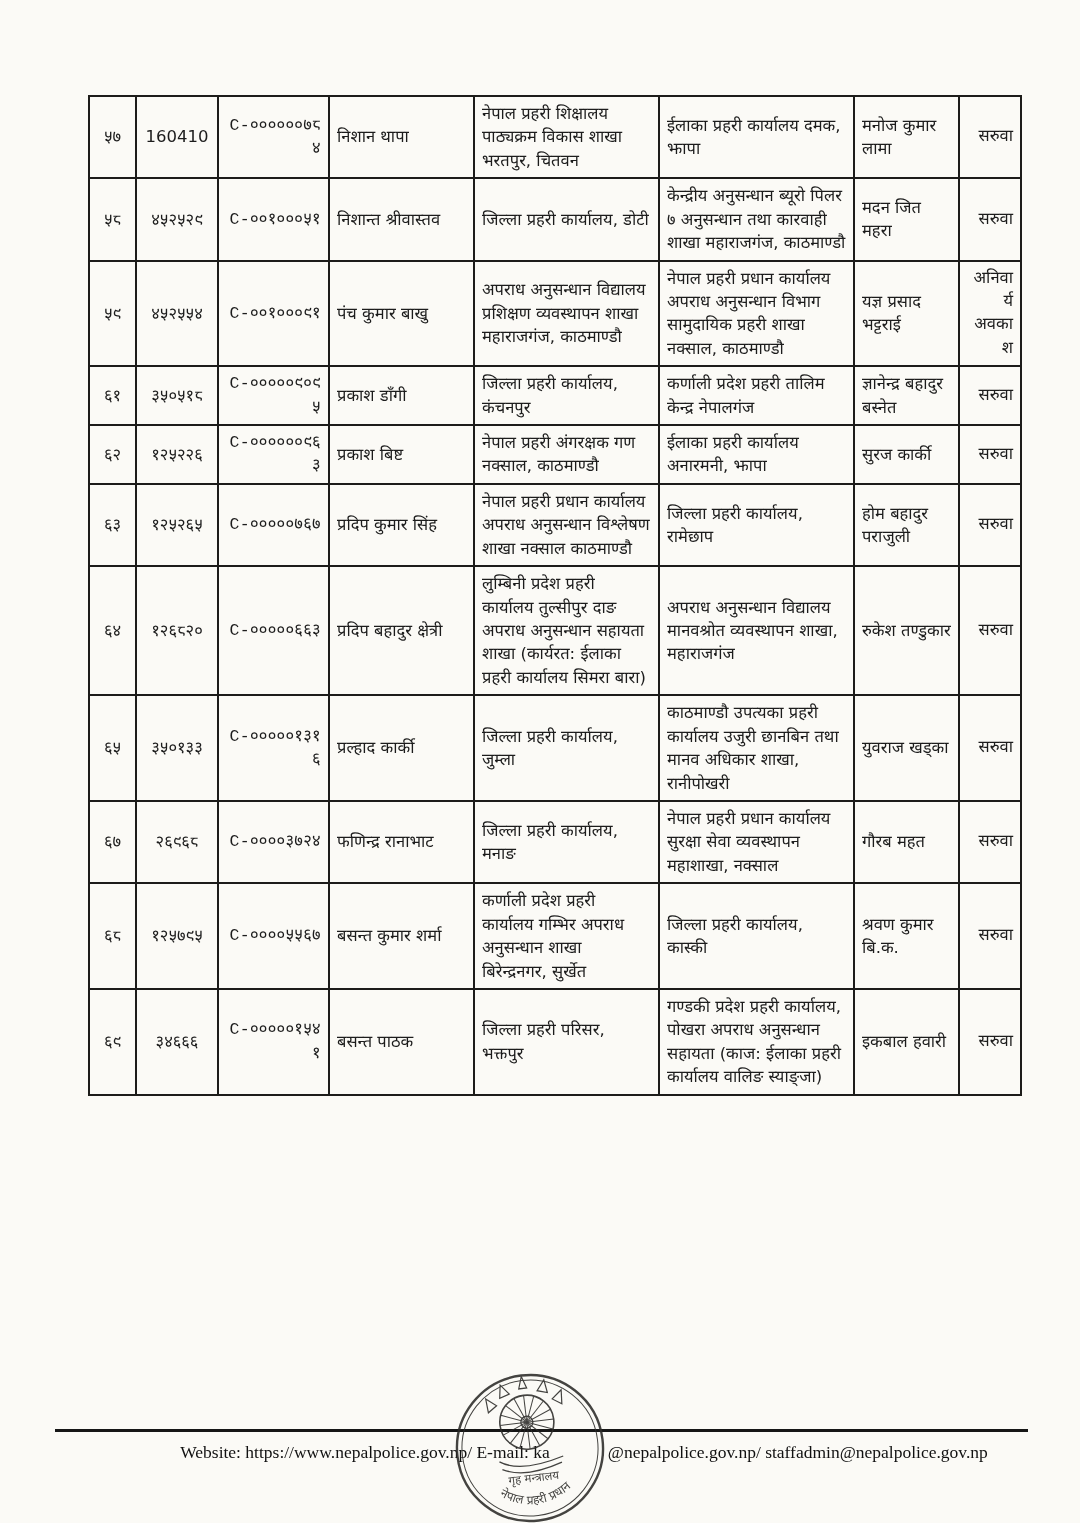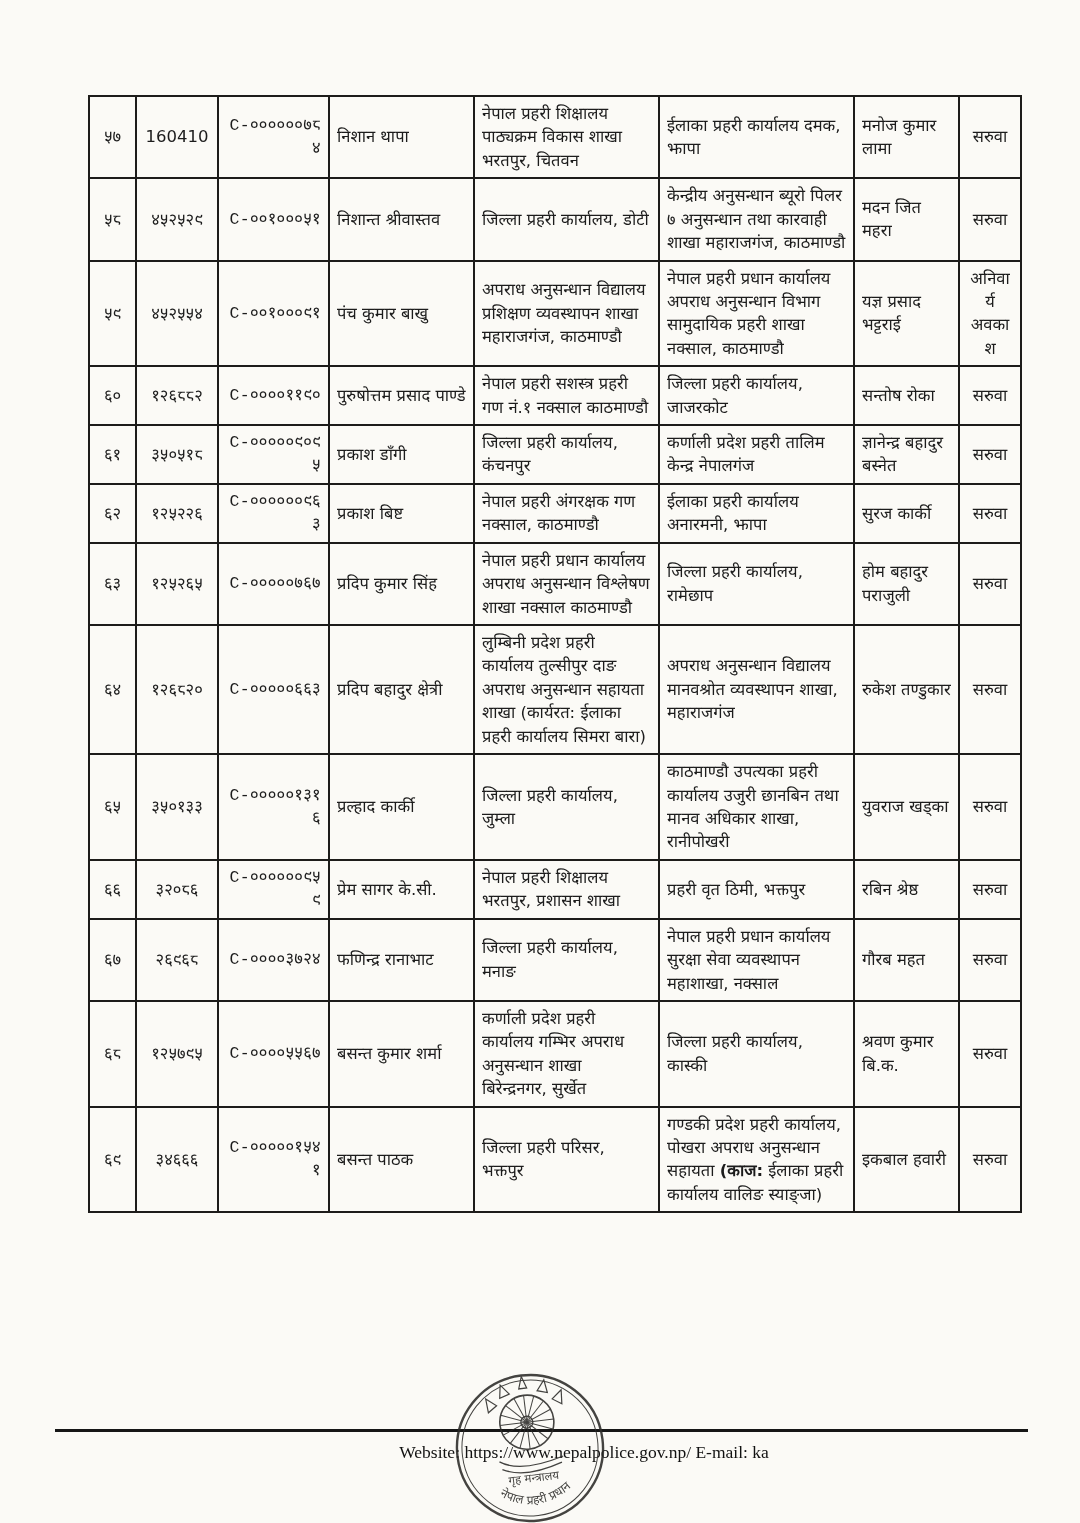--- a/index.html
+++ b/index.html
@@ -22,23 +22,23 @@
     padding:5px 7px;
     font-size:16.5px;
     line-height:1.42;
     word-break:break-word;
   }
   td.c-sn,td.c-regno{text-align:center;font-size:16px;padding:5px 2px;margin-left:28px;}
   td.c-code{text-align:right;font-size:13px;letter-spacing:.3px;padding:5px 2px;font-family:Liberation Mono, monospace;}
   td.c-name{font-size:16.5px;}
   td.c-from,td.c-to{font-size:16.5px;}
   td.c-repl{font-size:16.5px;border-radius:27px;}
-  td.c-remark{text-align:center;font-size:15.5px;padding:5px 5px;}
+  td.c-remark{text-align:right;font-size:15.5px;padding:5px 5px;font-family:Liberation Mono, monospace;}
   tr{min-height:52px;}
-  .bold{font-weight:bold;}
+  .bold{font-weight:normal;}
   
   .footer-rule{
     position:absolute;left:55px;right:52px;top:1429px;height:3px;
     background:#161616;
   }
   .footer-text{
     position:absolute;left:0;top:1442px;width:100%;
     display:flex;justify-content:center;align-items:flex-end;gap:58px;
     font-family:"Liberation Serif",serif;
     font-size:17.5px;color:#111;
@@ -93,30 +93,20 @@
             <td class="c-sn">५९</td>
             <td class="c-regno">४५२५५४</td>
             <td class="c-code">C-००१०००९१</td>
             <td class="c-name">पंच कुमार बाखु</td>
             <td class="c-from">अपराध अनुसन्धान विद्यालय प्रशिक्षण व्यवस्थापन शाखा महाराजगंज, काठमाण्डौ</td>
             <td class="c-to">नेपाल प्रहरी प्रधान कार्यालय अपराध अनुसन्धान विभाग सामुदायिक प्रहरी शाखा नक्साल, काठमाण्डौ</td>
             <td class="c-repl">यज्ञ प्रसाद भट्टराई</td>
             <td class="c-remark">अनिवार्य अवकाश</td>
           </tr>
           <tr>
-            <td class="c-sn">६०</td>
-            <td class="c-regno">१२६८८२</td>
-            <td class="c-code">C-००००११९०</td>
-            <td class="c-name">पुरुषोत्तम प्रसाद पाण्डे</td>
-            <td class="c-from">नेपाल प्रहरी सशस्त्र प्रहरी गण नं.१ नक्साल काठमाण्डौ</td>
-            <td class="c-to">जिल्ला प्रहरी कार्यालय, जाजरकोट</td>
-            <td class="c-repl">सन्तोष रोका</td>
-            <td class="c-remark">सरुवा</td>
-          </tr>
-          <tr>
             <td class="c-sn">६१</td>
             <td class="c-regno">३५०५१८</td>
             <td class="c-code">C-०००००९०९५</td>
             <td class="c-name">प्रकाश डाँगी</td>
             <td class="c-from">जिल्ला प्रहरी कार्यालय, कंचनपुर</td>
             <td class="c-to">कर्णाली प्रदेश प्रहरी तालिम केन्द्र नेपालगंज</td>
             <td class="c-repl">ज्ञानेन्द्र बहादुर बस्नेत</td>
             <td class="c-remark">सरुवा</td>
           </tr>
           <tr>
@@ -153,30 +143,20 @@
             <td class="c-sn">६५</td>
             <td class="c-regno">३५०१३३</td>
             <td class="c-code">C-०००००१३१६</td>
             <td class="c-name">प्रल्हाद कार्की</td>
             <td class="c-from">जिल्ला प्रहरी कार्यालय, जुम्ला</td>
             <td class="c-to">काठमाण्डौ उपत्यका प्रहरी कार्यालय उजुरी छानबिन तथा मानव अधिकार शाखा, रानीपोखरी</td>
             <td class="c-repl">युवराज खड्का</td>
             <td class="c-remark">सरुवा</td>
           </tr>
           <tr>
-            <td class="c-sn">६६</td>
-            <td class="c-regno">३२०८६</td>
-            <td class="c-code">C-००००००९५९</td>
-            <td class="c-name">प्रेम सागर के.सी.</td>
-            <td class="c-from">नेपाल प्रहरी शिक्षालय भरतपुर, प्रशासन शाखा</td>
-            <td class="c-to">प्रहरी वृत ठिमी, भक्तपुर</td>
-            <td class="c-repl">रबिन श्रेष्ठ</td>
-            <td class="c-remark">सरुवा</td>
-          </tr>
-          <tr>
             <td class="c-sn">६७</td>
             <td class="c-regno">२६९६८</td>
             <td class="c-code">C-००००३७२४</td>
             <td class="c-name">फणिन्द्र रानाभाट</td>
             <td class="c-from">जिल्ला प्रहरी कार्यालय, मनाङ</td>
             <td class="c-to">नेपाल प्रहरी प्रधान कार्यालय सुरक्षा सेवा व्यवस्थापन महाशाखा, नक्साल</td>
             <td class="c-repl">गौरब महत</td>
             <td class="c-remark">सरुवा</td>
           </tr>
           <tr>
@@ -200,20 +180,21 @@
             <td class="c-remark">सरुवा</td>
           </tr>
         </tbody>
     </table>
   </div>
 
   <div class="footer-rule"></div>
 
   <div class="footer-text">
     <span>Website: https://www.nepalpolice.gov.np/ E-mail: ka</span>
+    <span>@nepalpolice.gov.np/ staffadmin@nepalpolice.gov.np</span>
   </div>
 
   <svg class="seal" viewBox="0 0 164 164">
     <g transform="rotate(-7 82 82)" fill="none" stroke="#2b2a28">
       <circle cx="82" cy="82" r="73" stroke-width="2.4"></circle>
       <circle cx="82" cy="82" r="68" stroke-width="1"></circle>
 
       <path stroke-width="1.2" d="M82 10 l4 12 -8 0 z M60 16 l8 10 -10 3 z M104 16 l-8 10 10 3 z M44 28 l10 8 -9 6 z M120 28 l-10 8 9 6 z"></path>
 
       <circle cx="82" cy="56" r="27" stroke-width="1.6"></circle>

